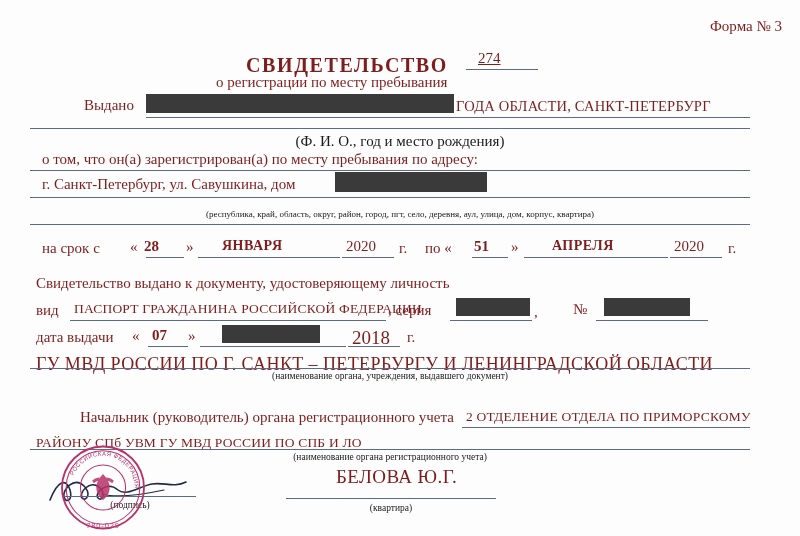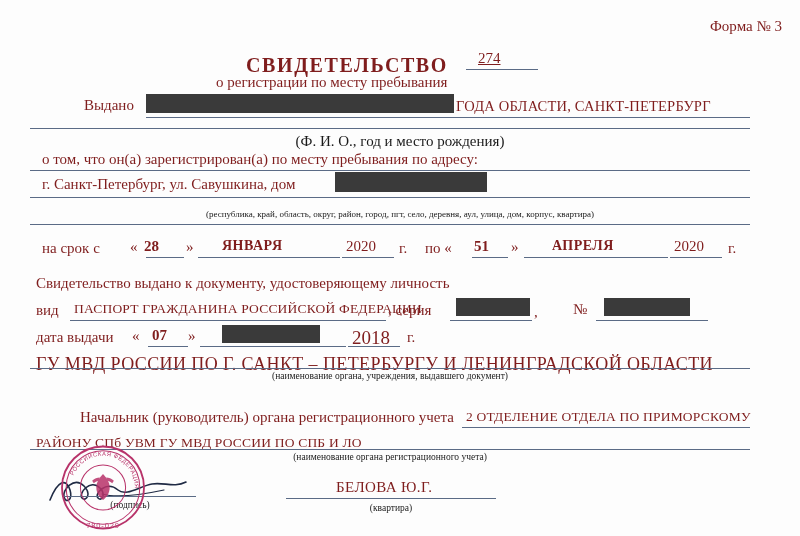--- a/index.html
+++ b/index.html
@@ -131,21 +131,21 @@
   #doc-organ { left: 36px; top: 354px; font-size: 18px; letter-spacing: 0.4px; }
   #cap-organ { left: 200px; top: 371px; width: 380px; font-size: 9.5px; }
 
   
   #chief-label { left: 36px; top: 409px; font-size: 15px; margin-left: 44px; }
   #chief-org1 { left: 466px; top: 409px; font-size: 13.5px; letter-spacing: 0.2px; }
   #chief-org2 { left: 36px; top: 435px; font-size: 13.5px; letter-spacing: 0.2px; }
   #cap-chief { left: 200px; top: 452px; width: 380px; font-size: 9.5px; }
 
   #cap-sign { left: 70px; top: 500px; width: 120px; font-size: 9.5px; }
-  #surname { left: 336px; top: 479px; font-size: 15px; letter-spacing: 0.4px; }
+  #surname { left: 336px; top: 466px; font-size: 19px; letter-spacing: 0.4px; }
   #cap-surname { left: 316px; top: 503px; width: 150px; font-size: 9.5px; }
 
   
   #signature {
     position: absolute;
     left: 44px;
     top: 470px;
     width: 160px;
     height: 40px;
     pointer-events: none;

